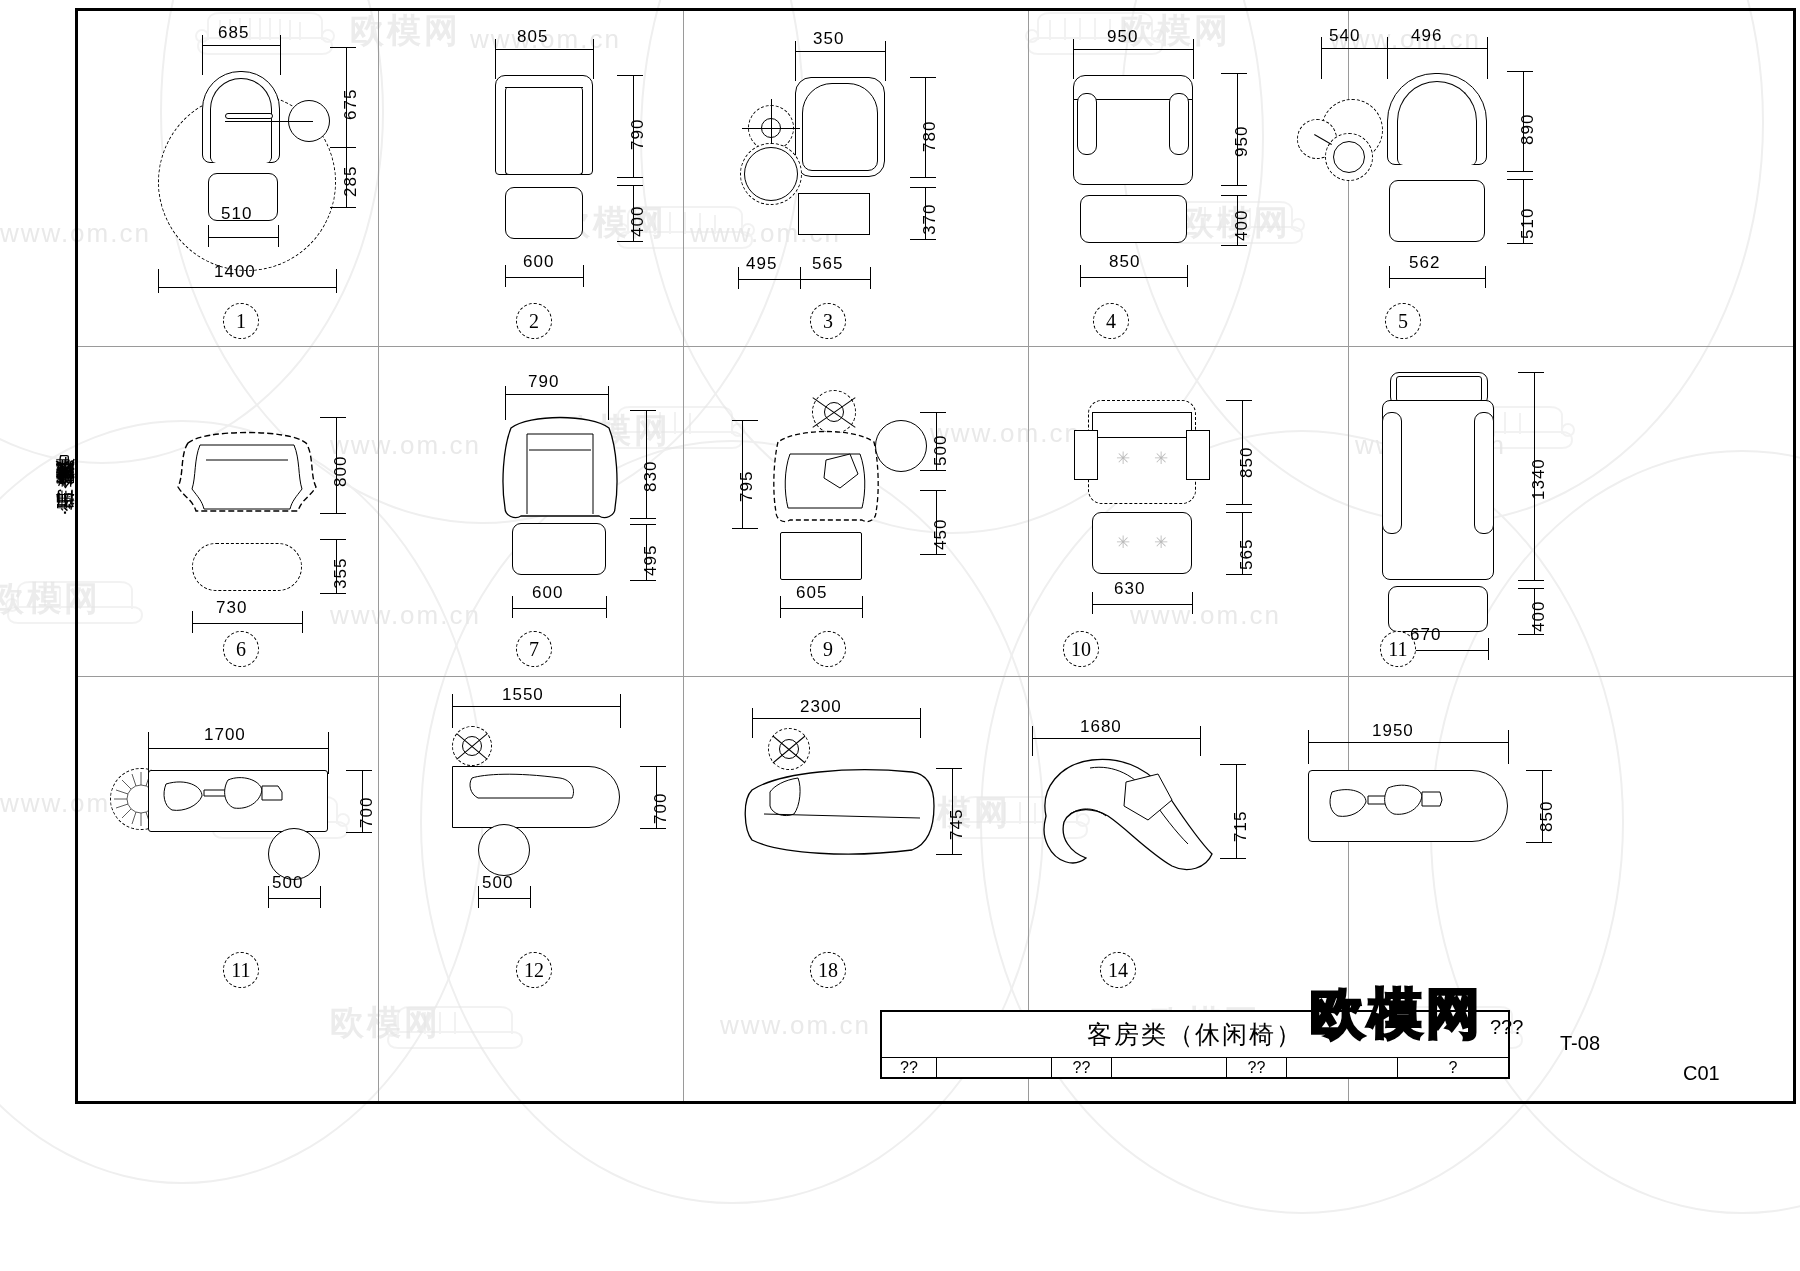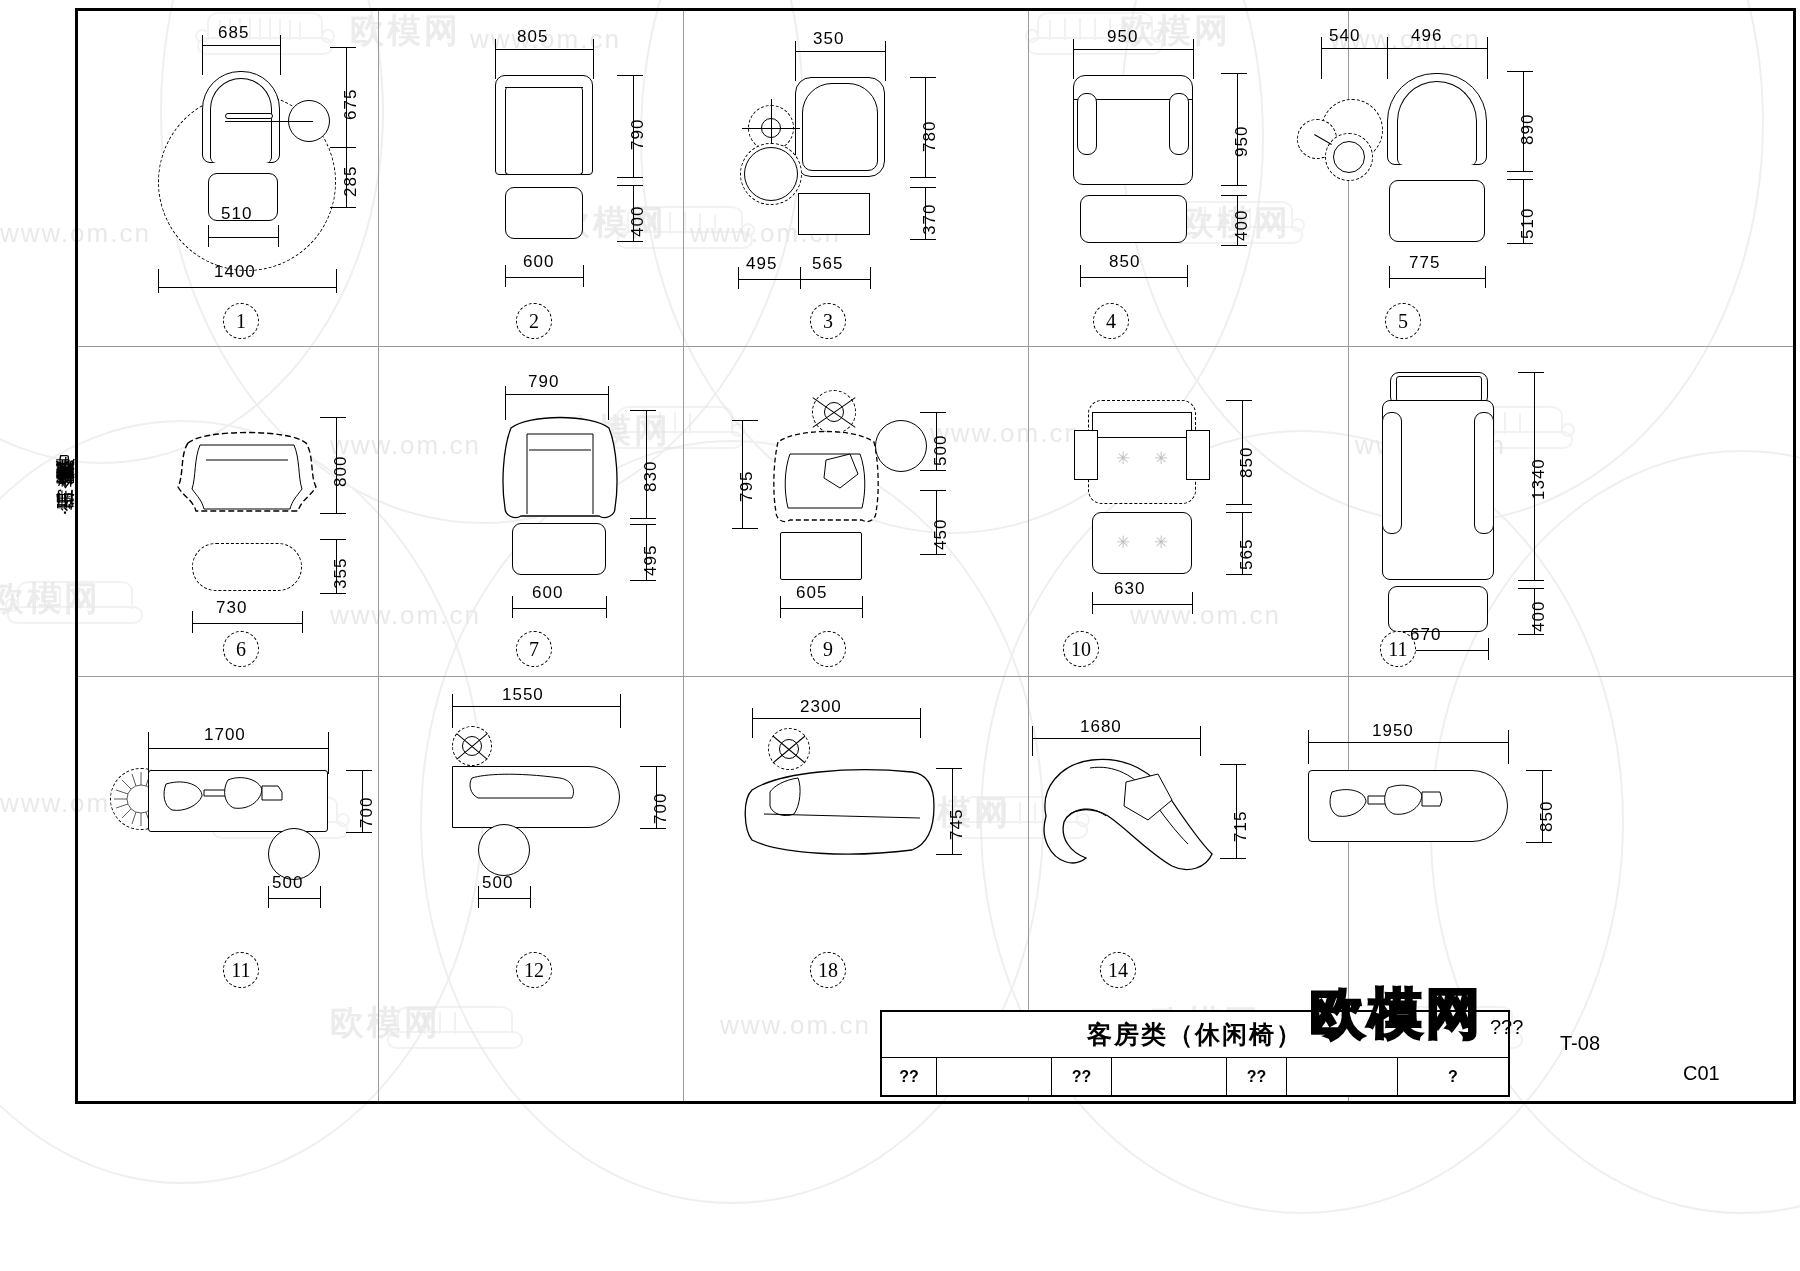--- a/index.html
+++ b/index.html
@@ -48,22 +48,22 @@
   .rr{border-radius:14px;}
   .rr-s{border-radius:9px;}
   .rr-l{border-radius:26px;}
 
   
   .bubble{position:absolute;width:34px;height:34px;border:1.4px dashed #000;
           border-radius:50%;display:flex;align-items:center;justify-content:center;
           font-size:20px;background:#fff;z-index:6;font-family:"Liberation Serif",serif;}
 
   
-  #title-block{position:absolute;left:880px;top:1010px;width:630px;height:87px;
-               border:2px solid #000;z-index:7;background:#fff;box-sizing:border-box;font-weight:bold;}
+  #title-block{position:absolute;left:880px;top:1010px;width:630px;height:69px;
+               border:2px solid #000;z-index:7;background:#fff;box-sizing:border-box;}
   #tb-main{position:absolute;left:0;top:0;right:0;height:46px;
            display:flex;align-items:center;justify-content:center;
            border-bottom:1.5px solid #000;box-sizing:border-box;}
   #tb-title{font-size:25px;letter-spacing:2px;font-family:"Liberation Sans",sans-serif;}
   #tb-sub{position:absolute;left:0;top:46px;right:0;bottom:0;display:flex;}
   #tb-sub > div{border-right:1.2px solid #000;box-sizing:border-box;
                 display:flex;align-items:center;justify-content:center;font-size:16px;}
   #tb-sub > div:last-child{border-right:none;}
   #tb-right{position:absolute;left:1395px;top:1010px;width:395px;height:83px;z-index:7;}
   .tb-code{position:absolute;font-size:20px;font-family:"Liberation Sans",sans-serif;}
@@ -376,21 +376,21 @@
   <div class="exth" style="left:222px;top:146px;width:26px;"></div>
   <div class="dtxt v" style="left:234px;top:120px;">890</div>
   <div class="dim-line dimv" style="left:238px;top:154px;height:64px;"></div>
   <div class="exth" style="left:222px;top:154px;width:26px;"></div>
   <div class="exth" style="left:222px;top:218px;width:26px;"></div>
   <div class="dtxt v" style="left:234px;top:214px;">510</div>
 
   <div class="dim-line dimh" style="left:104px;top:253px;width:96px;"></div>
   <div class="ext" style="left:104px;top:241px;height:22px;"></div>
   <div class="ext" style="left:200px;top:241px;height:22px;"></div>
-  <div class="dtxt" style="left:124px;top:229px;">775</div>
+  <div class="dtxt" style="left:124px;top:229px;">562</div>
 </div>
 <div class="bubble" style="left:1385px;top:303px;">
     <span>5</span>
   </div>
 
 <div class="cell" style="left:150px;top:395px;width:250px;height:250px;">
   <svg width="160" height="120" style="position:absolute;left:20px;top:20px;">
     <path d="M18 28 C10 40 14 60 8 72 C14 82 22 84 26 96 L128 96 C132 84 140 82 146 72 C140 60 144 40 136 28 C120 14 34 14 18 28 Z" fill="#fff" stroke="#000" stroke-width="1.4" stroke-dasharray="6 3"></path>
     <path d="M30 30 C24 44 26 62 22 74 C28 82 32 86 34 94 L120 94 C122 86 126 82 132 74 C128 62 130 44 124 30 Z" fill="none" stroke="#000" stroke-width="1"></path>
     <path d="M36 45 L118 45" stroke="#000" stroke-width="1" fill="none"></path>

